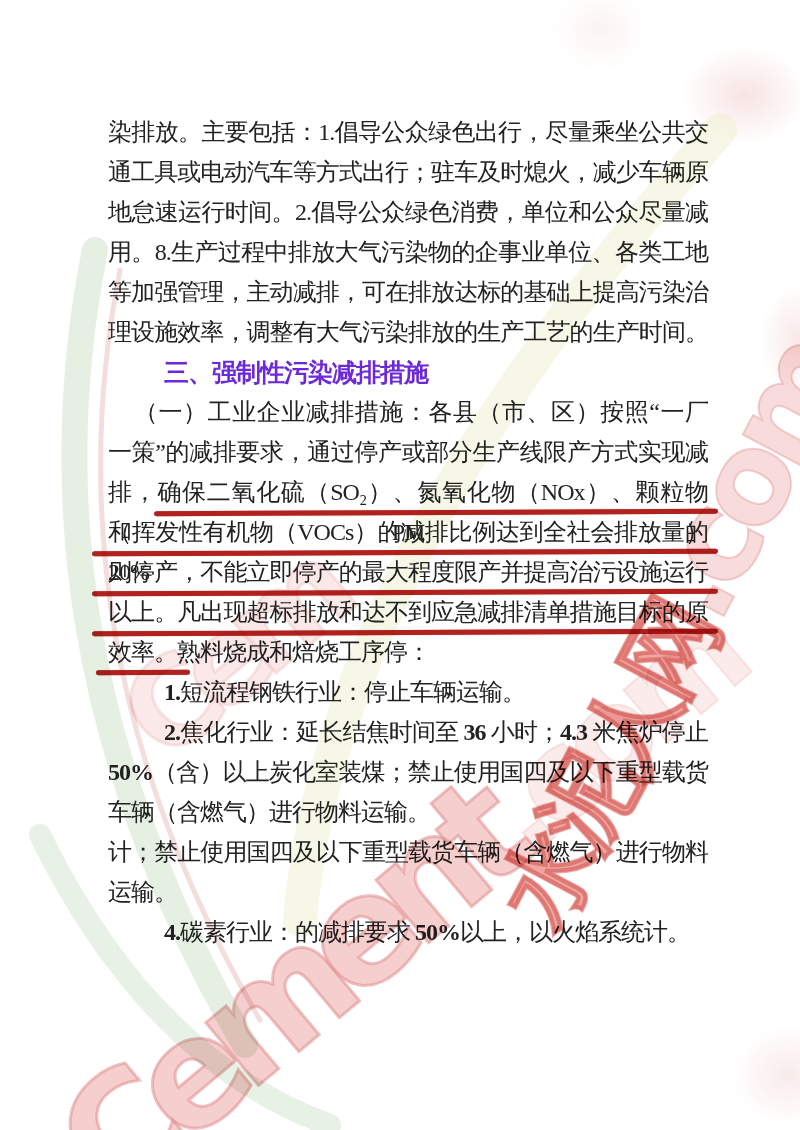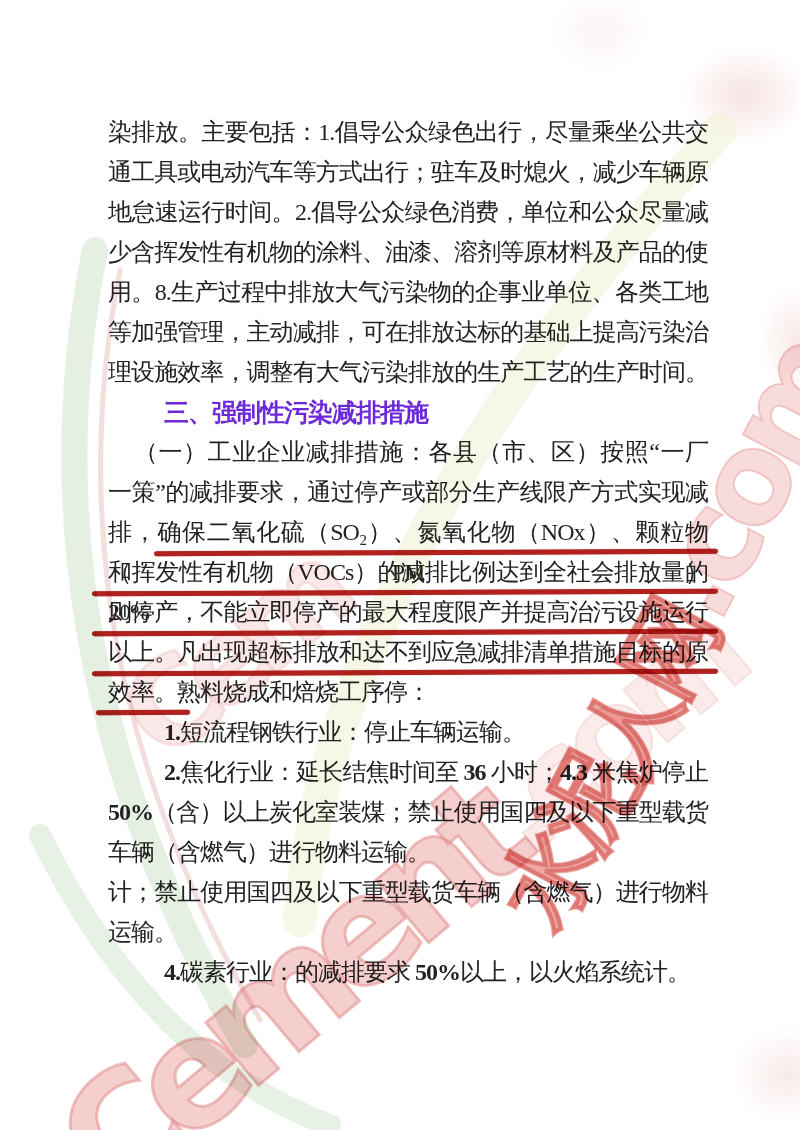--- a/index.html
+++ b/index.html
@@ -118,21 +118,20 @@
     <span class="wm-cn">水泥人网</span><span class="wm-suffix">.com</span>
   </div>
   <div class="wm-run wm-c">
     <span class="wm-latin">Cem</span>
   </div>
 
   <div class="content" id="content">
       <div class="line fill"><span>染排放。主要包括：1.倡导公众绿色出行，尽量乘坐公共交</span></div>
       <div class="line fill"><span>通工具或电动汽车等方式出行；驻车及时熄火，减少车辆原</span></div>
       <div class="line fill"><span>地怠速运行时间。2.倡导公众绿色消费，单位和公众尽量减</span></div>
-      <div class="line fill"><span>少含挥发性有机物的涂料、油漆、溶剂等原材料及产品的使</span></div>
       <div class="line fill"><span>用。8.生产过程中排放大气污染物的企事业单位、各类工地</span></div>
       <div class="line fill"><span>等加强管理，主动减排，可在排放达标的基础上提高污染治</span></div>
       <div class="line fill"><span>理设施效率，调整有大气污染排放的生产工艺的生产时间。</span></div>
       <div class="line heading ind2"><span>三、强制性污染减排措施</span></div>
       <div class="line indp fill"><span>（一）工业企业减排措施：各县（市、区）按照“一厂</span></div>
       <div class="line fill"><span>一策”的减排要求，通过停产或部分生产线限产方式实现减</span></div>
       <div class="line fill"><span>排，确保二氧化硫（SO₂）、氮氧化物（NOx）、颗粒物（PM）</span><div class="redline full-inset"></div></div>
       <div class="line fill"><span>和挥发性有机物（VOCs）的减排比例达到全社会排放量的 20%</span><div class="redline full"></div></div>
       <div class="line fill"><span>则停产，不能立即停产的最大程度限产并提高治污设施运行</span><div class="redline full"></div></div>
       <div class="line fill"><span>以上。凡出现超标排放和达不到应急减排清单措施目标的原</span><div class="redline full"></div></div>

